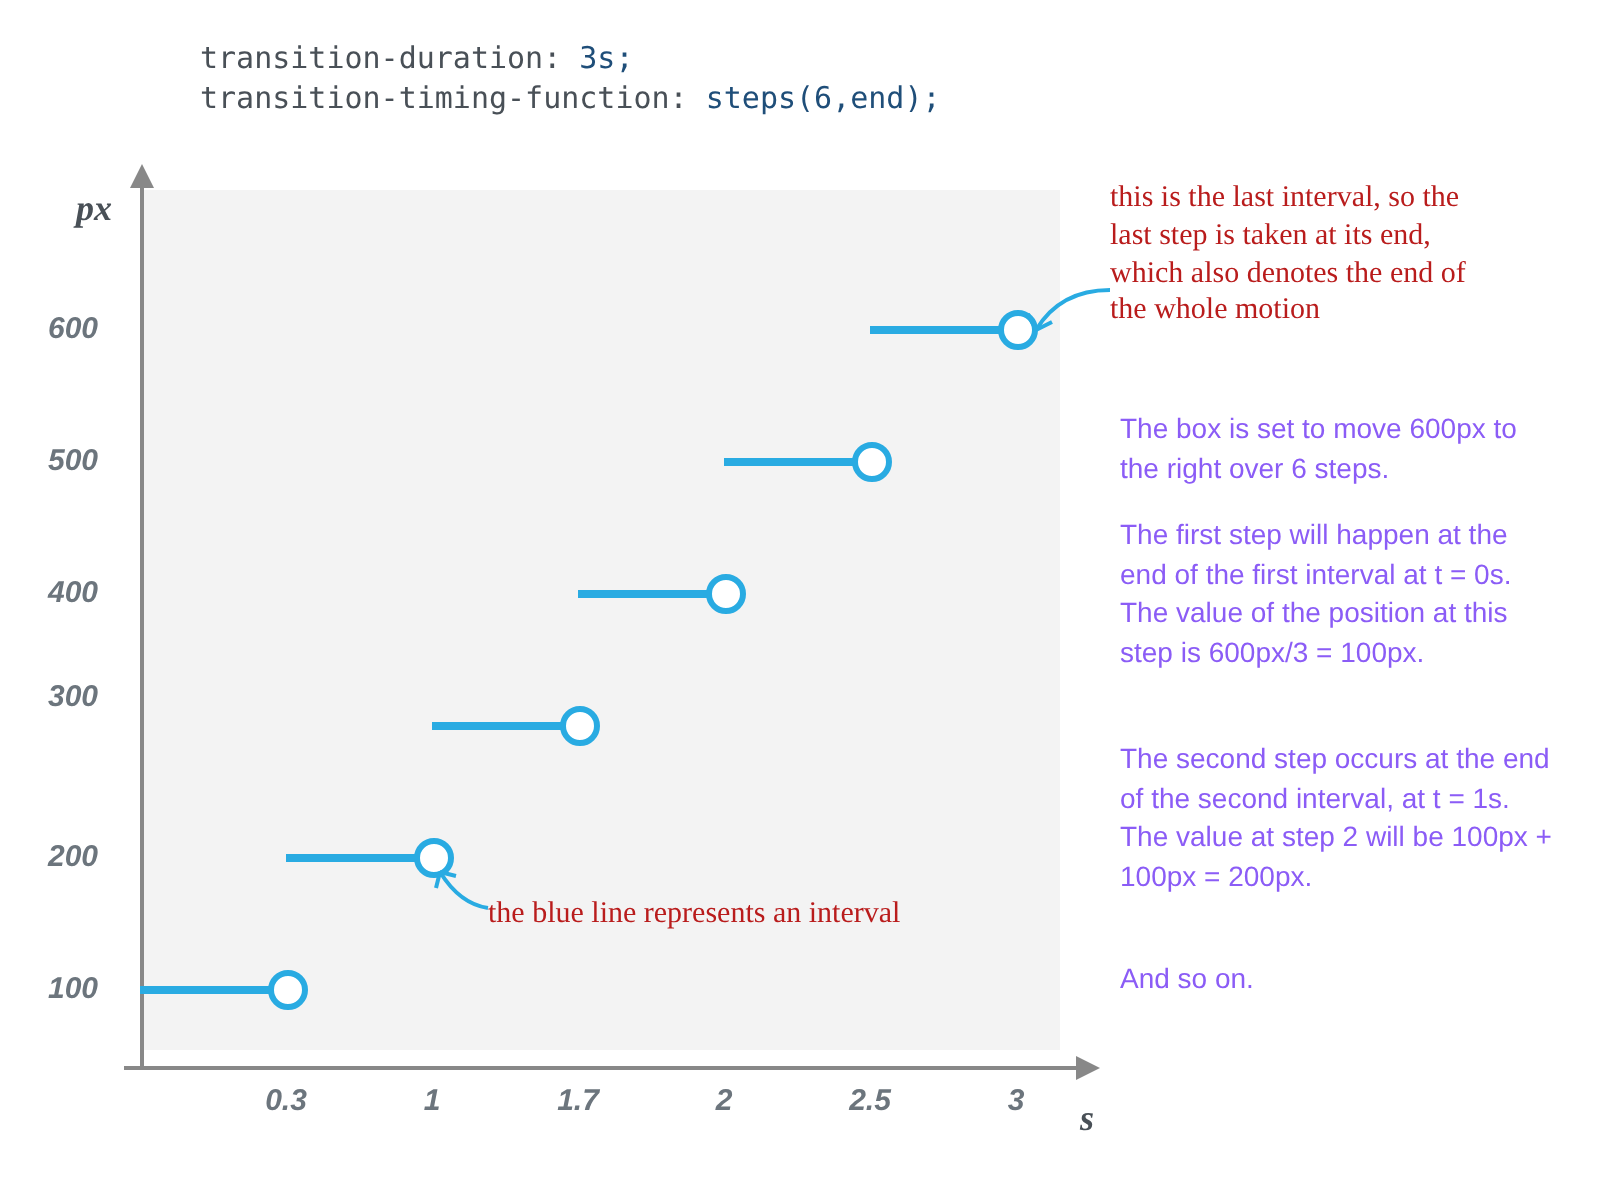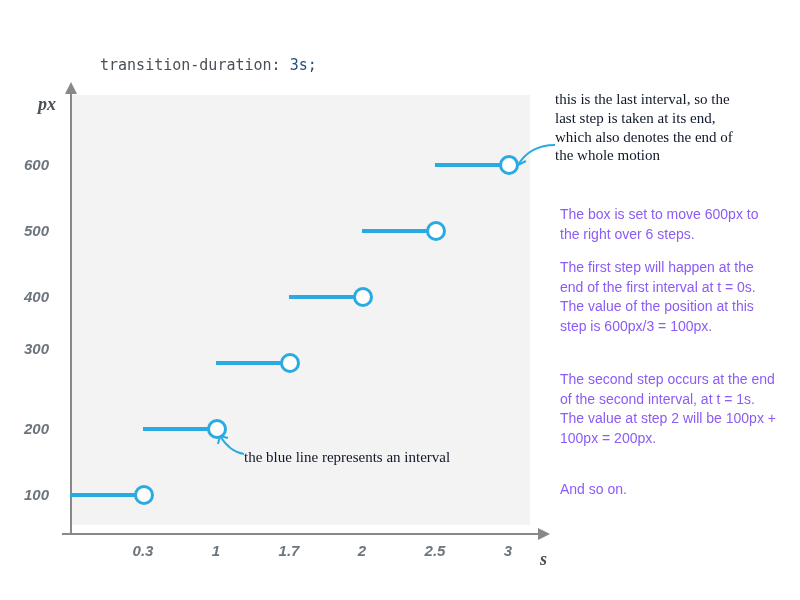--- a/index.html
+++ b/index.html
@@ -13,21 +13,20 @@
     position: relative;
   }
   .code {
     position: absolute;
     left: 100px;
     top: 20px;
     font-family: Consolas, monospace;
     font-size: 15px;
     line-height: 1.3;
     color: #1f4e79;
-    margin-top: 36px;
   }
   .code .key { color: #495057; }
   .axis-label {
     font-family: "Comic Sans MS", cursive;
     font-style: italic;
     font-weight: bold;
     font-size: 18px;
     color: #495057;
     margin-top: 24px;
   }
@@ -87,21 +86,21 @@
   .step-dot {
     position: absolute;
     width: 14px; height: 14px;
     background: #fff;
     border: 3px solid #29abe2;
     border-radius: 50%;
   }
   .hand-note {
     position: absolute;
     font-family: "Comic Sans MS", cursive;
-    color: #0f172a;
+    color: #b91c1c;
     font-size: 15px;
     line-height: 1.25;
   }
   .side-text {
     position: absolute;
     left: 560px;
     width: 220px;
     font-size: 14px;
     line-height: 1.4;
     color: #8b5cf6;
@@ -110,20 +109,23 @@
     position: absolute;
     pointer-events: none;
   }
 </style>
 </head>
 <body>
 
 <div class="code">
   <div>
     <span class="key">transition-duration:</span><span> 3s;</span>
+  </div>
+  <div>
+    <span class="key">transition-timing-function:</span><span> steps(6,end);</span>
   </div>
 </div>
 
 <div class="axis-label y-label">px</div>
 <div class="axis-label x-label">s</div>
 
 <div class="plot-area"></div>
 
 <div class="axis-line y-axis"></div>
 <div class="axis-line x-axis"></div>

